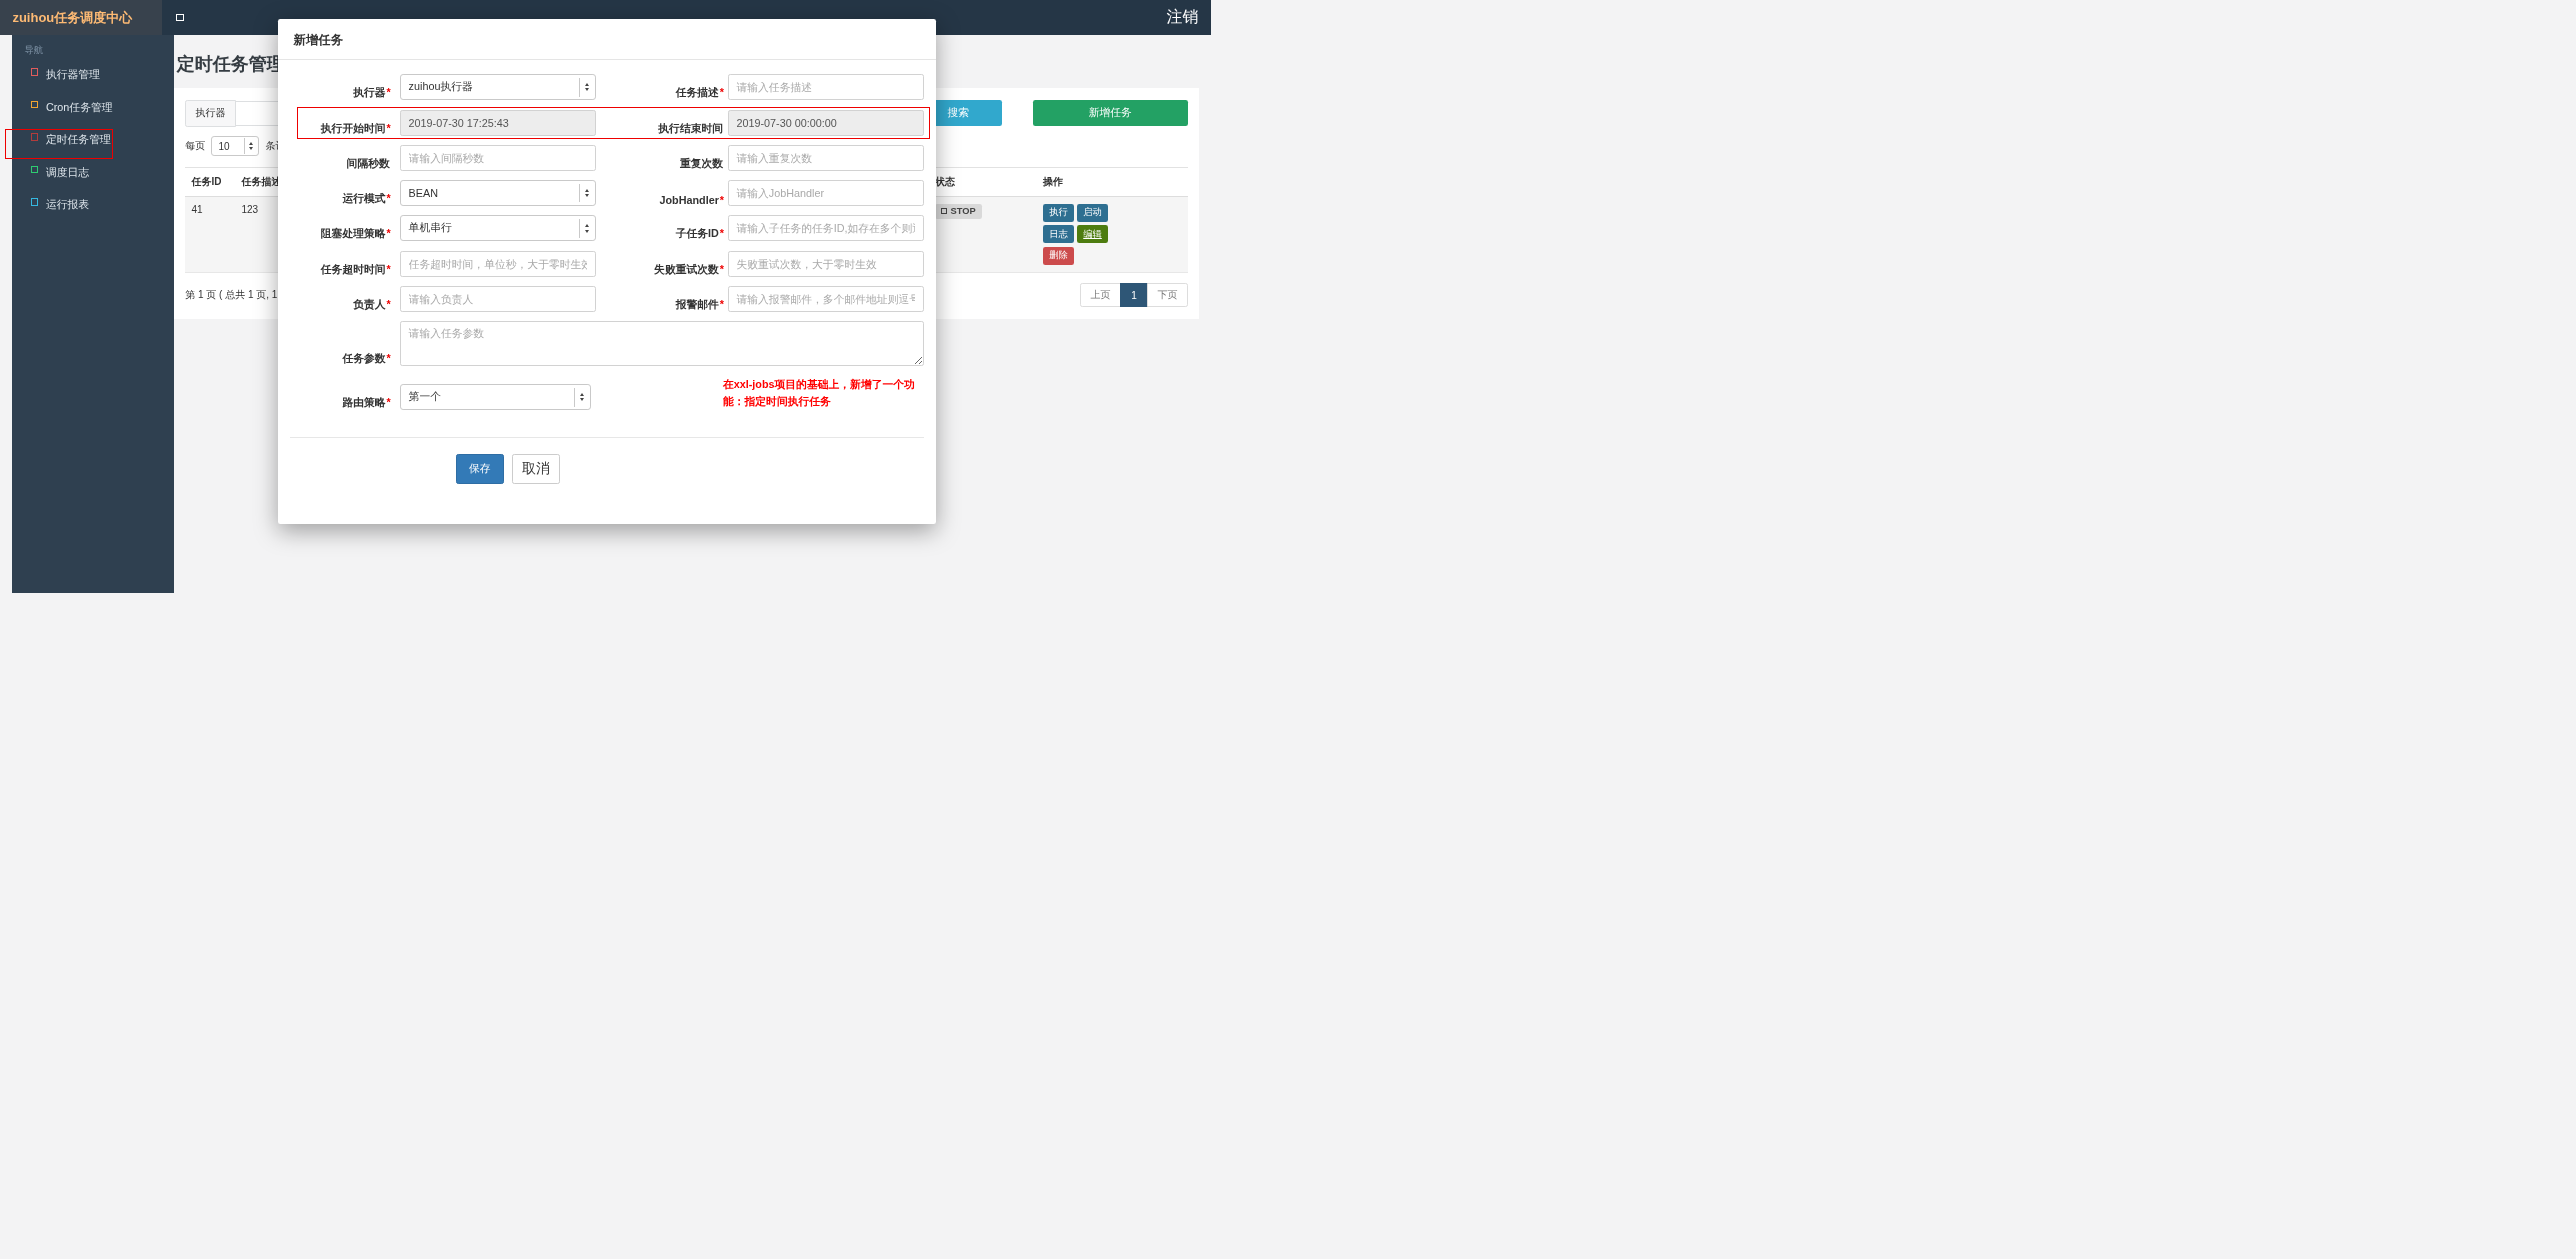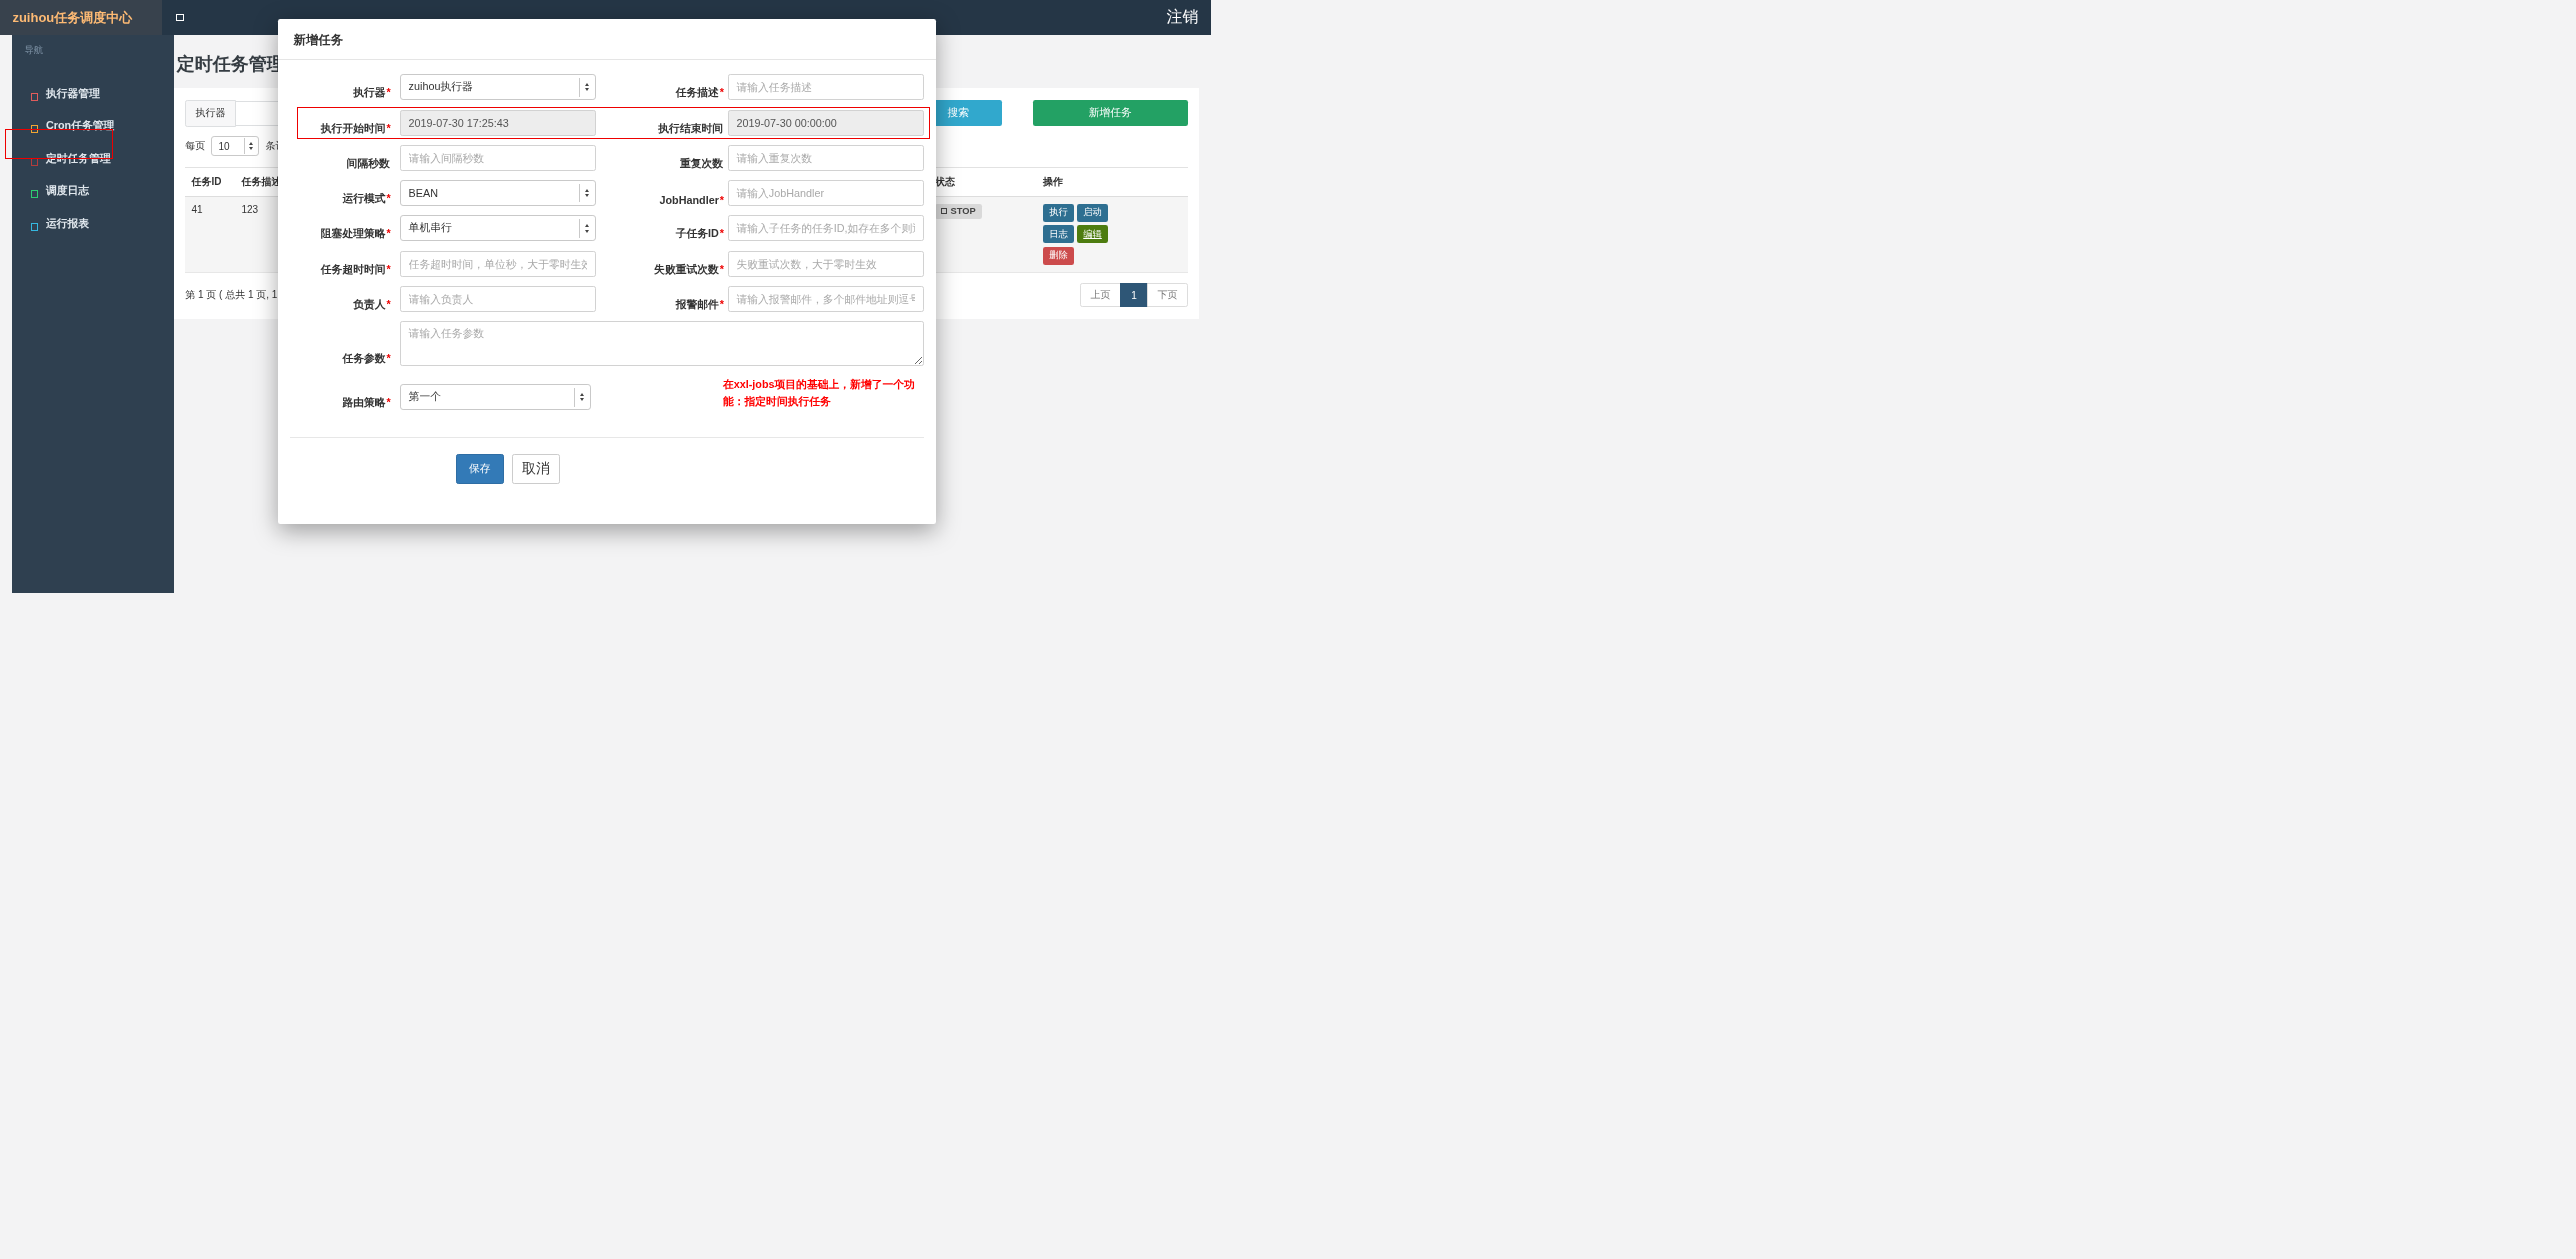--- a/index.html
+++ b/index.html
@@ -16,21 +16,21 @@
   
   .navbar { position:absolute; top:0; left:0; right:0; height:35px; background:#253646; z-index:10; display:flex; align-items:stretch; }
   .brand { width:162px; background:#38424d; color:#fdba74; font-size:13px; font-weight:bold; display:flex; align-items:center; padding-left:12.4px; }
   .nav-toggle { display:flex; align-items:center; padding:0 14px; cursor:pointer; }
   .nav-toggle .sq { width:7.7px; height:7.7px; border:1.2px solid #fff; display:inline-block; }
   .nav-right { margin-left:auto; display:flex; align-items:center; padding-right:12.4px; color:#fff; font-size:16px; cursor:pointer; }
 
   
   .sidebar { position:absolute; top:35px; left:12px; bottom:0; width:162px; background:#2f4050; z-index:5; }
   .side-label { color:#7f93a6; font-size:9.3px; padding:9.3px 12.4px 10.8px; }
-  .side-item { display:flex; align-items:flex-end; height:32.5px; padding-left:18.6px; color:#dfe6ec; font-size:10.8px; cursor:pointer;font-weight:bold; }
+  .side-item { display:flex; align-items:flex-start; height:32.5px; padding-left:18.6px; color:#dfe6ec; font-size:10.8px; cursor:pointer; }
   .side-item .sq-ic { width:7.7px; height:7.7px; border:1.2px solid currentColor; margin-right:7.7px; flex:none; }
 
   
   .annot { position:absolute; border:1.5px solid #ee0000; z-index:200; pointer-events:none; }
   .annot-sidebar { left:4.6px; top:129px; width:108px; height:30px; }
 
   
   .content { position:absolute; left:162px; top:35px; right:0; bottom:0; padding:14px 11.6px; }
   .page-title { font-size:18px; font-weight:600; color:#353c42; margin:3.1px 0 12.4px 3.1px; }
   .panel { background:#fff; padding:11.6px; }

